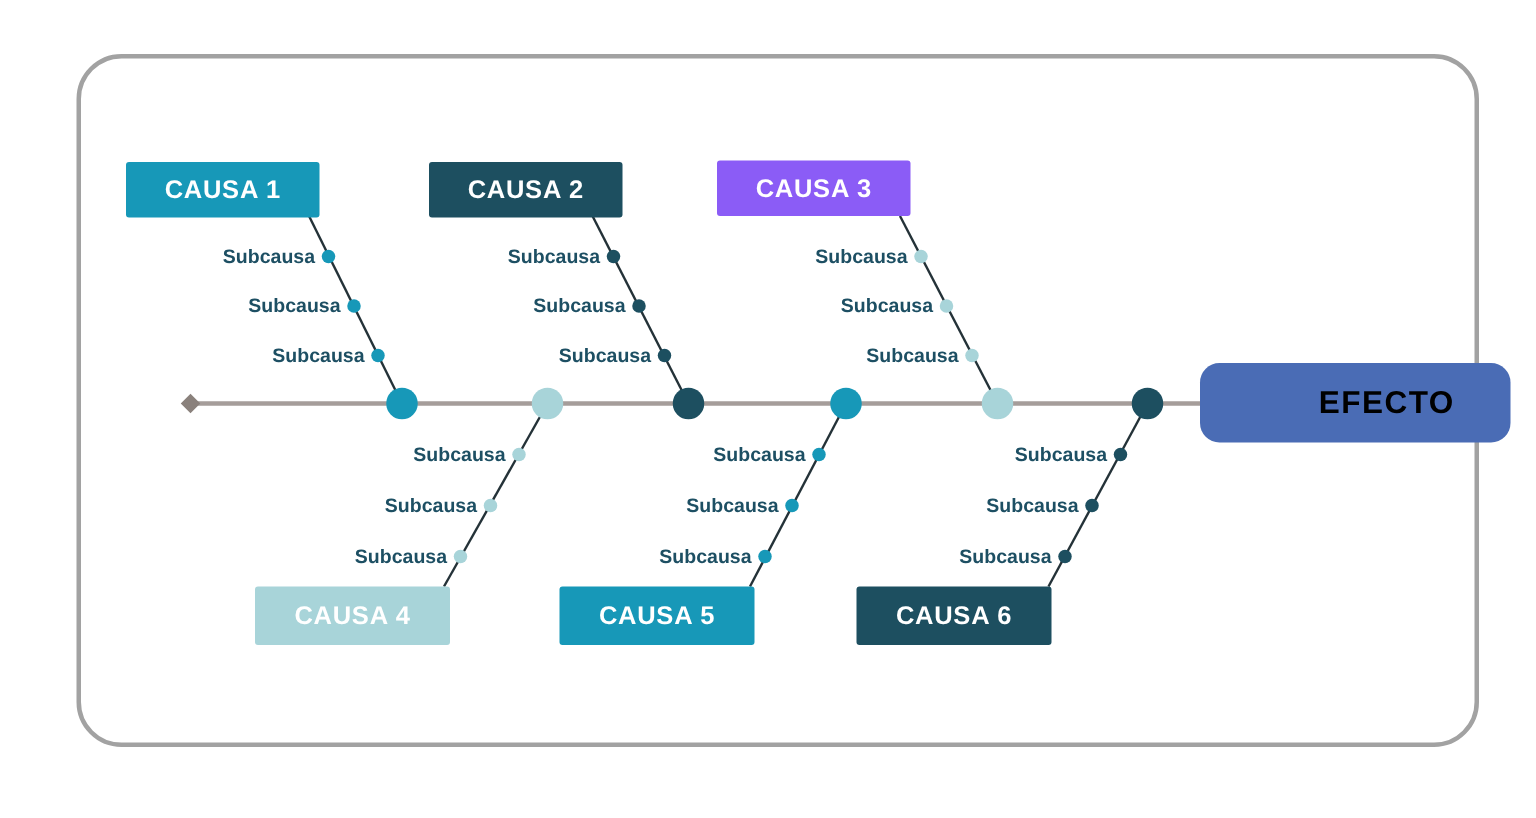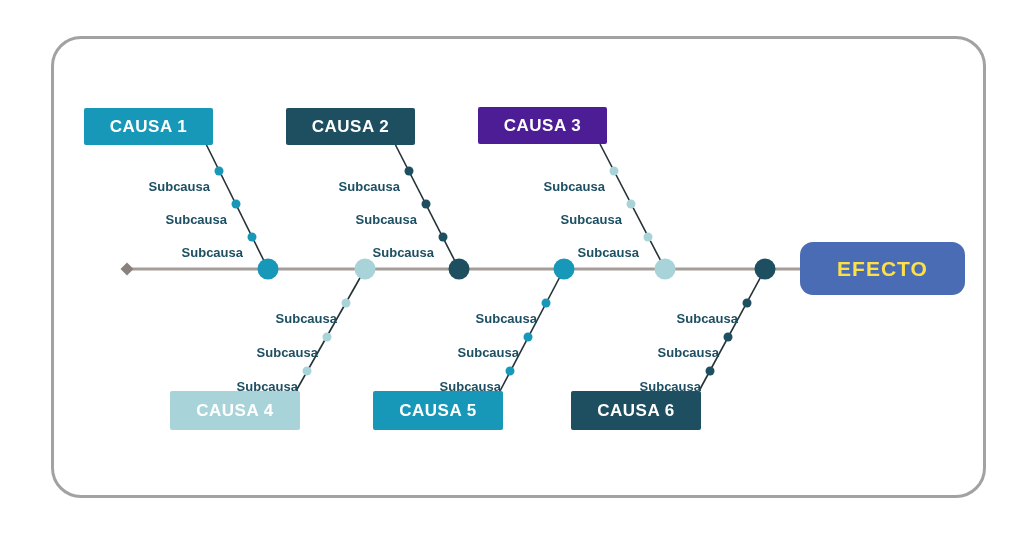--- a/index.html
+++ b/index.html
@@ -37,38 +37,38 @@
     justify-content: center;
     box-sizing: border-box;
   }
   .cause-box.top { width: 129px; height: 37px; }
   .cause-box.bottom { width: 130px; height: 39px; text-align: center; }
   .effect-box {
     position: absolute;
     left: 800px; top: 242px;
     width: 165px; height: 53px;
     border-radius: 13px;
-    color: #fde047;
+    color: #000000;
     font-size: 21px;
     font-weight: bold;
     letter-spacing: 1px;
     display: flex;
     align-items: center;
     justify-content: center;
+    padding-left: 42px;
   }
   .subcausa {
     position: absolute;
     width: 80px; height: 18px;
     line-height: 18px;
     text-align: right;
     font-size: 13px;
     font-weight: bold;
     color: #1d4f63;
     white-space: nowrap;
-    margin-top: 16px;
   }
 </style>
 </head>
 <body>
 
 <div class="canvas">
   <div class="card"></div>
 
   <svg class="layer" viewBox="0 0 1024 545" xmlns="http://www.w3.org/2000/svg">
 
@@ -109,21 +109,21 @@
     <circle cx="268" cy="269" r="10.5" fill="#1798b8"></circle>
     <circle cx="365" cy="269" r="10.5" fill="#a8d4d9"></circle>
     <circle cx="459" cy="269" r="10.5" fill="#1d4f60"></circle>
     <circle cx="564" cy="269" r="10.5" fill="#1798b8"></circle>
     <circle cx="665" cy="269" r="10.5" fill="#a8d4d9"></circle>
     <circle cx="765" cy="269" r="10.5" fill="#1d4f60"></circle>
   </svg>
 
   <div class="cause-box top" style="left: 84px; top: 108px; background: rgb(23, 152, 184);">CAUSA 1</div>
   <div class="cause-box top" style="left: 286px; top: 108px; background: rgb(29, 79, 96);">CAUSA 2</div>
-  <div class="cause-box top" style="left: 478px; top: 107px; background: #4c1d95;">CAUSA 3</div>
+  <div class="cause-box top" style="left: 478px; top: 107px; background: #8b5cf6;">CAUSA 3</div>
 
   <div class="cause-box bottom" style="left: 170px; top: 391px; background: rgb(168, 212, 217);">CAUSA 4</div>
   <div class="cause-box bottom" style="left: 373px; top: 391px; background: rgb(23, 152, 184);">CAUSA 5</div>
   <div class="cause-box bottom" style="left: 571px; top: 391px; background: rgb(29, 79, 96);">CAUSA 6</div>
 
   <div class="effect-box" style="background: rgb(74, 108, 181);">EFECTO</div>
 
   <div class="subcausa" style="left:130px; top:162px;">Subcausa</div>
   <div class="subcausa" style="left:147px; top:195px;">Subcausa</div>
   <div class="subcausa" style="left:163px; top:228px;">Subcausa</div>

